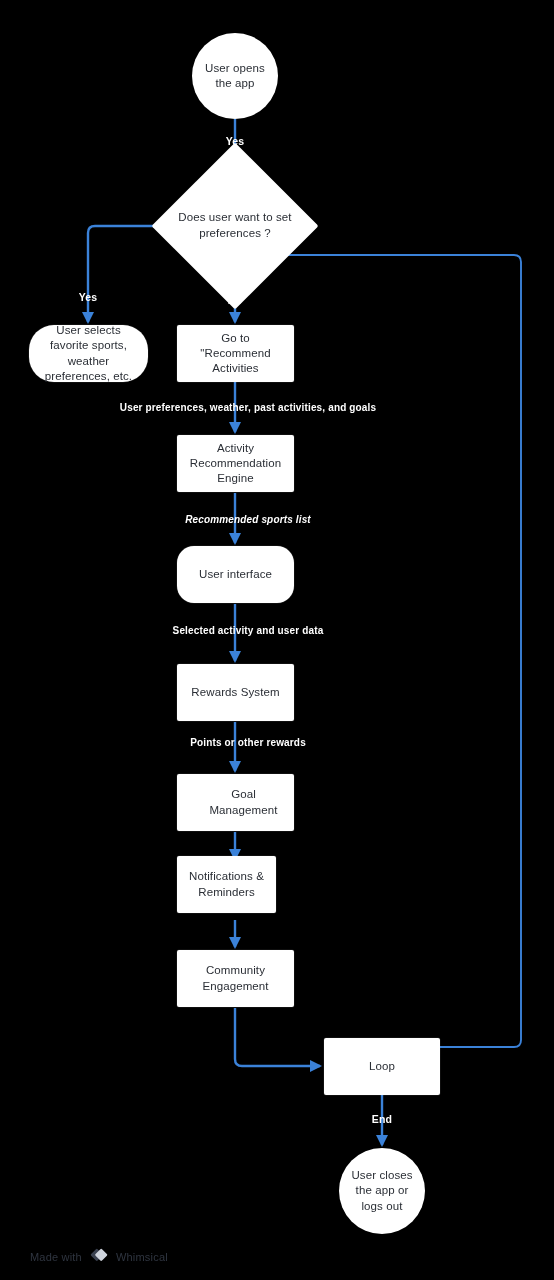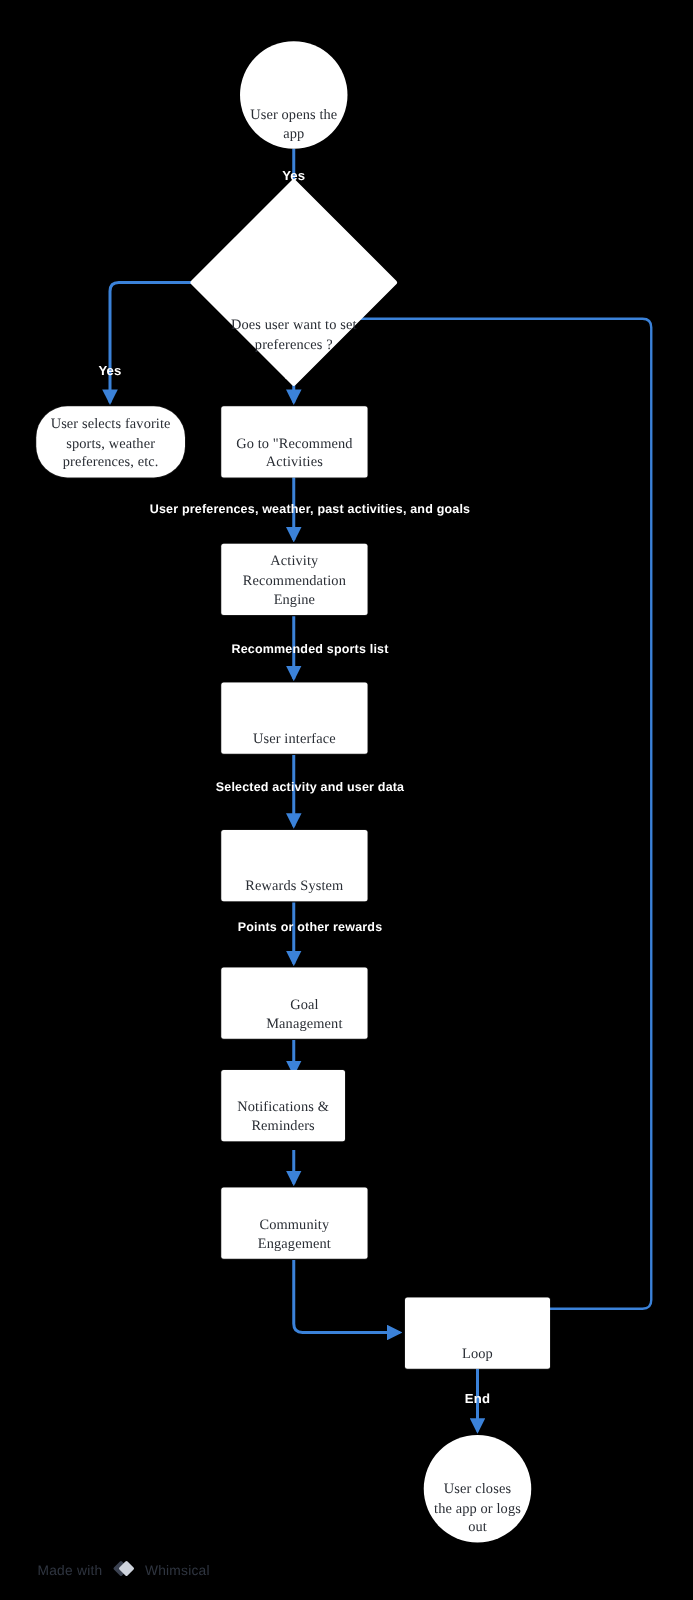--- a/index.html
+++ b/index.html
@@ -17,29 +17,28 @@
   svg#edges {
     position:absolute; left:0; top:0;
     width:554px; height:1280px;
     pointer-events:none;
   }
   .node {
     position:absolute;
     background:#ffffff;
     color:#2a2e35;
     display:flex;
-    align-items:flex-end;
+    align-items:center;
     justify-content:center;
     text-align:center;
     line-height:1.32;
     font-size:11.5px;
     letter-spacing:0.1px;
     padding:4px 8px;
     z-index:3;
-    font-family:Liberation Serif, serif;
   }
   .node.box {
     border-radius:2px;
     box-shadow:0 0 0 0.5px rgba(255,255,255,0.12);
   }
   .node.circle { border-radius:50%; }
   .node.diamond {
     background:transparent;
     box-shadow:none;
     padding:0;
@@ -147,21 +146,21 @@
   </div>
 
   <div class="node box" style="left:177px; top:325px; width:117px; height:57px;">
     <span>Go to "Recommend Activities</span>
   </div>
 
   <div class="node box" style="left:177px; top:435px; width:117px; height:57px;">
     <span>Activity Recommendation Engine</span>
   </div>
 
-  <div class="node box" style="left:177px; top:546px; width:117px; height:57px;">
+  <div class="node box" style="left:177px; top:546px; width:117px; height:57px;border-radius:17px;">
     <span>User interface</span>
   </div>
 
   <div class="node box" style="left:177px; top:664px; width:117px; height:57px;">
     <span>Rewards System</span>
   </div>
 
   <div class="node box" style="left:177px; top:774px; width:117px; height:57px;padding-left:24px;">
     <span>Goal Management</span>
   </div>
@@ -183,21 +182,21 @@
   </div>
 
   <div class="edge-label" style="left:235px; top:135px;">Yes</div>
 
   <div class="edge-label" style="left:88px; top:291px;">Yes</div>
 
   <div class="edge-label" style="left:235px; top:294px;">No</div>
 
   <div class="edge-label small" style="left:235px; top:402px;">User preferences, weather, past activities, and goals</div>
 
-  <div class="edge-label small" style="left:235px; top:514px;">Recommended sports list</div>
+  <div class="edge-label small" style="left:235px; top:514px;font-style:italic;">Recommended sports list</div>
 
   <div class="edge-label small" style="left:235px; top:625px;">Selected activity and user data</div>
 
   <div class="edge-label small" style="left:235px; top:737px;">Points or other rewards</div>
 
   <div class="edge-label" style="left:382px; top:1113px;">End</div>
 
   <div id="watermark">
     <span>Made with</span>
     <span class="wm-logo">

